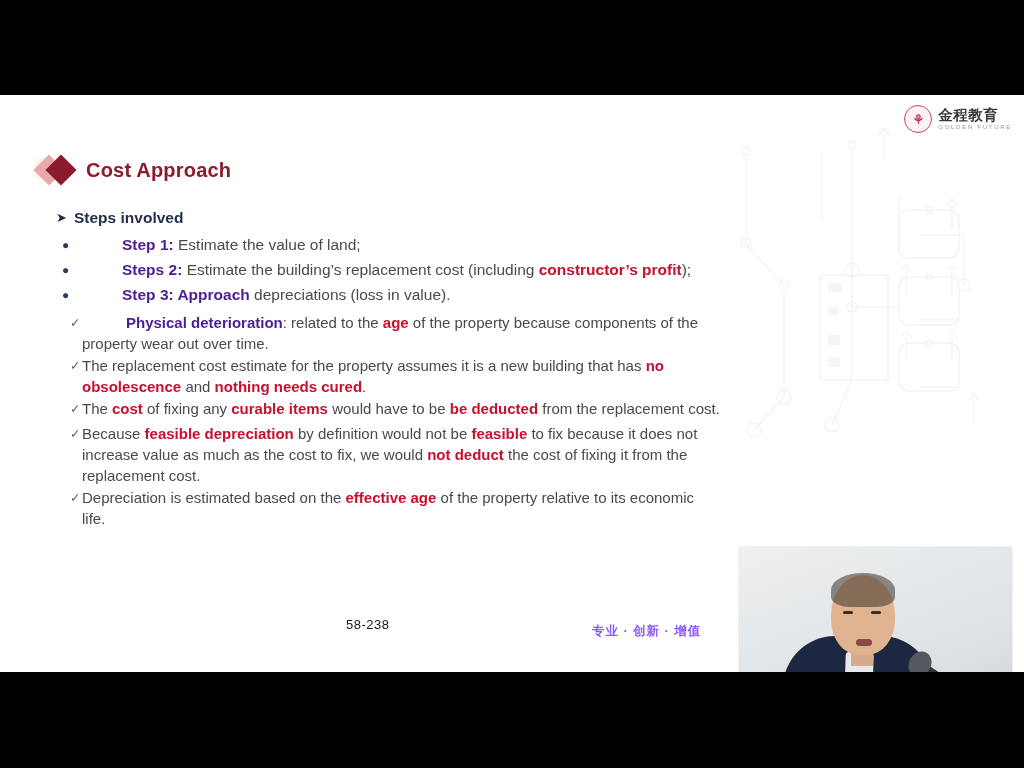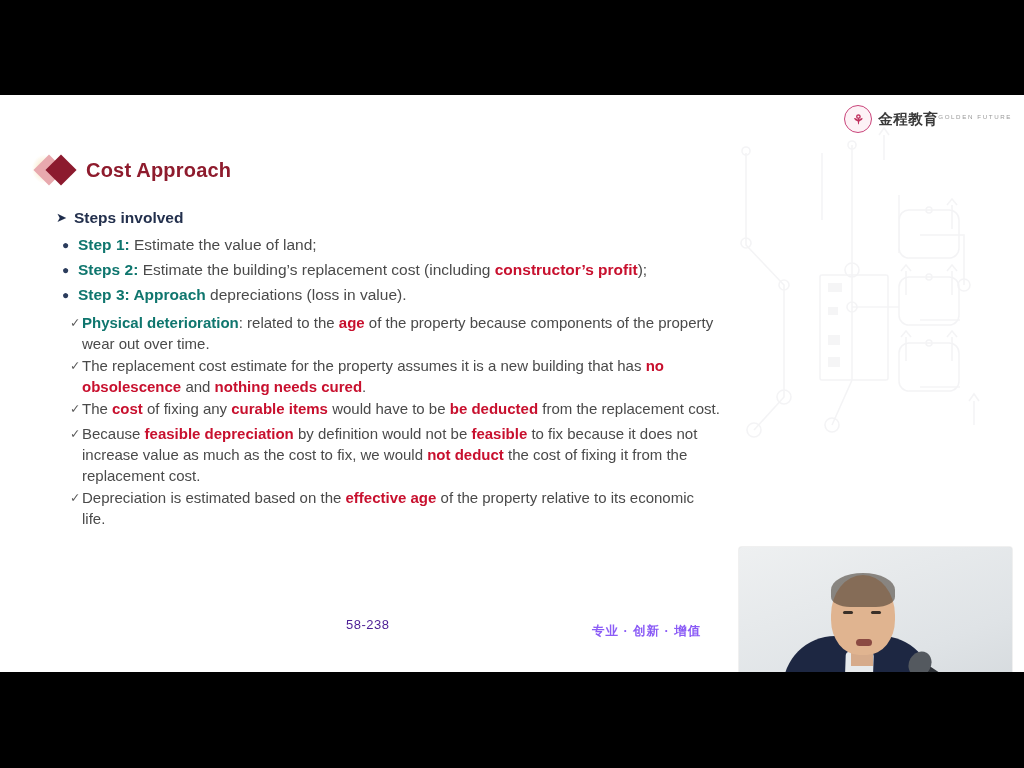--- a/index.html
+++ b/index.html
@@ -72,21 +72,21 @@
     flex: none;
   }
   #brand-logo .logo-mark span {
     color: #c0325f;
     font-size: 13px;
     line-height: 1;
     font-weight: bold;
   }
   #brand-logo .logo-text {
     display: flex;
-    flex-direction: row;
+    flex-direction: column;
     line-height: 1;
   }
   #brand-logo .logo-cn {
     font-size: 14.5px;
     color: #3a3a3a;
     font-weight: bold;
     letter-spacing: 0.5px;
   }
   #brand-logo .logo-en {
     font-size: 6.2px;
@@ -210,30 +210,30 @@
   }
   .lvl3 .txt {
     font-size: 15px;
     color: #4a4a4a;
     line-height: 21px;
     flex: 1;
   }
 
   .lvl3-group { margin-top: 5px; }
 
-  b.strong { color: #0f766e; font-weight: bold; }
+  b.strong { color: #4c1d95; font-weight: bold; margin-left: 44px; }
   b.hl { color: #c8102e; font-weight: bold; }
 
   
   #page-number {
     position: absolute;
     left: 346px;
     top: 522px;
     font-size: 13px;
-    color: #4c1d95;
+    color: #0f172a;
     letter-spacing: 0.5px;
   }
   #slogan {
     position: absolute;
     left: 592px;
     top: 528px;
     font-size: 12.5px;
     color: #8b5cf6;
     letter-spacing: 1px;
     font-weight: bold;

